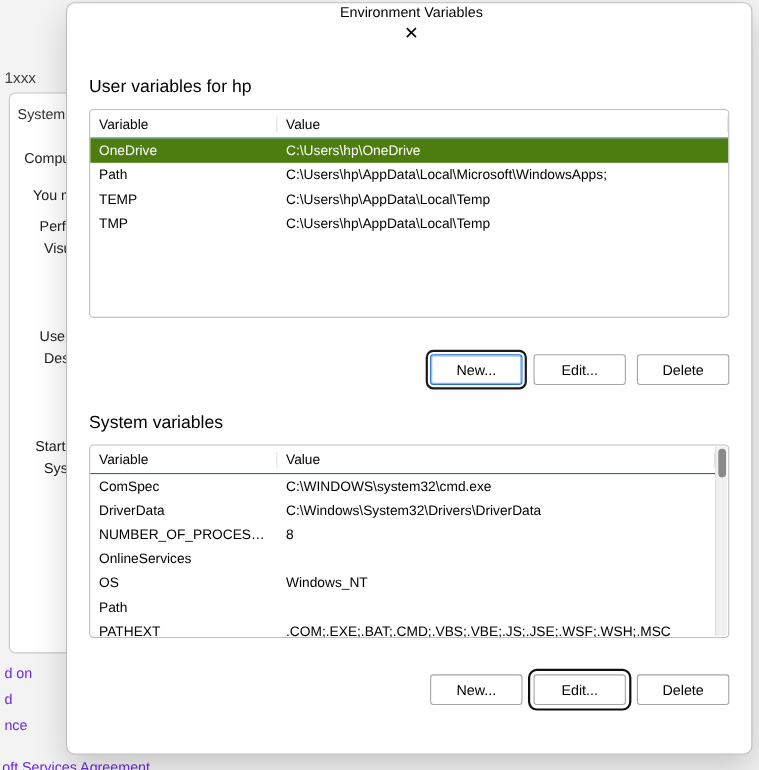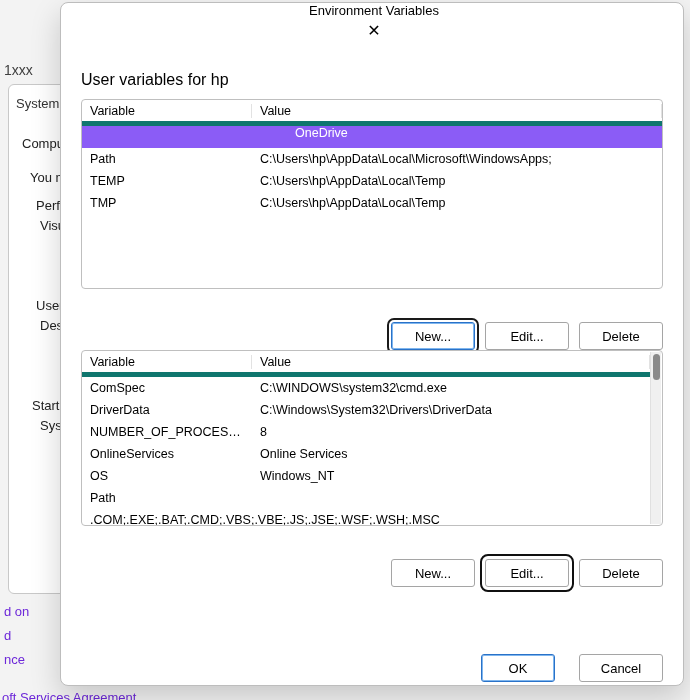--- a/index.html
+++ b/index.html
@@ -94,44 +94,43 @@
     overflow: hidden;
   }
   .var-table .header, .var-table .row {
     display: flex;
     align-items: center;
     height: 22px;
     font-size: 12.5px;
   }
   .var-table .header {
     height: 26px;
-    border-bottom: 5px solid #0f766e;
+    border-bottom: 1px solid #0f766e;
   }
   .var-table .header .cell {
     border-right: 1px solid #e2e2e2;
   }
   .var-table .cell {
     padding: 0 8px;
     white-space: nowrap;
     overflow: hidden;
     text-overflow: ellipsis;
   }
   .var-table .col-var  { width: 170px; flex: 0 0 170px; }
   .var-table .col-val  { flex: 1 1 auto; padding-right: 12px; }
 
   .user-table { height: 190px; }
   .user-table .body { height: 164px; }
 
   .sys-table  { height: 176px; position: relative; padding-right: 12px;}
   .sys-table .body { height: 150px; }
 
   .row.selected {
-    background: #8b5cf6;
+    background: #4d7c0f;
     color: #fff;
-    flex-direction: column;
   }
 
   .sys-scroll-track {
     position: absolute;
     right: 1px; top: 1px; bottom: 1px;
     width: 11px;
     background: #f0f0f0;
     border-left: 1px solid #e0e0e0;
   }
   .sys-scroll-thumb {
@@ -248,20 +247,21 @@
           </div>
         </div>
     </div>
 
     <div class="btn-row">
       <button class="win-btn primary-focus-inner focus-outline">New...</button>
       <button class="win-btn">Edit...</button>
       <button class="win-btn">Delete</button>
     </div>
 
+    <div class="group-label">System variables</div>
 
     <div class="var-table sys-table">
       <div class="header">
         <div class="cell col-var">Variable</div>
         <div class="cell col-val">Value</div>
       </div>
       <div class="body" id="sys-vars-body">
           <div class="row">
             <div class="cell col-var">ComSpec</div>
             <div class="cell col-val">C:\WINDOWS\system32\cmd.exe</div>
@@ -269,30 +269,30 @@
           <div class="row">
             <div class="cell col-var">DriverData</div>
             <div class="cell col-val">C:\Windows\System32\Drivers\DriverData</div>
           </div>
           <div class="row">
             <div class="cell col-var">NUMBER_OF_PROCESSORS</div>
             <div class="cell col-val">8</div>
           </div>
           <div class="row">
             <div class="cell col-var">OnlineServices</div>
-            <div class="cell col-val">Online Services</div>
           </div>
           <div class="row">
             <div class="cell col-var">OS</div>
             <div class="cell col-val">Windows_NT</div>
           </div>
           <div class="row">
             <div class="cell col-var">Path</div>
           </div>
           <div class="row">
+            <div class="cell col-var">PATHEXT</div>
             <div class="cell col-val">.COM;.EXE;.BAT;.CMD;.VBS;.VBE;.JS;.JSE;.WSF;.WSH;.MSC</div>
           </div>
         </div>
       <div class="sys-scroll-track">
         <div class="sys-scroll-thumb"></div>
       </div>
     </div>
 
     <div class="btn-row">
       <button class="win-btn">New...</button>

